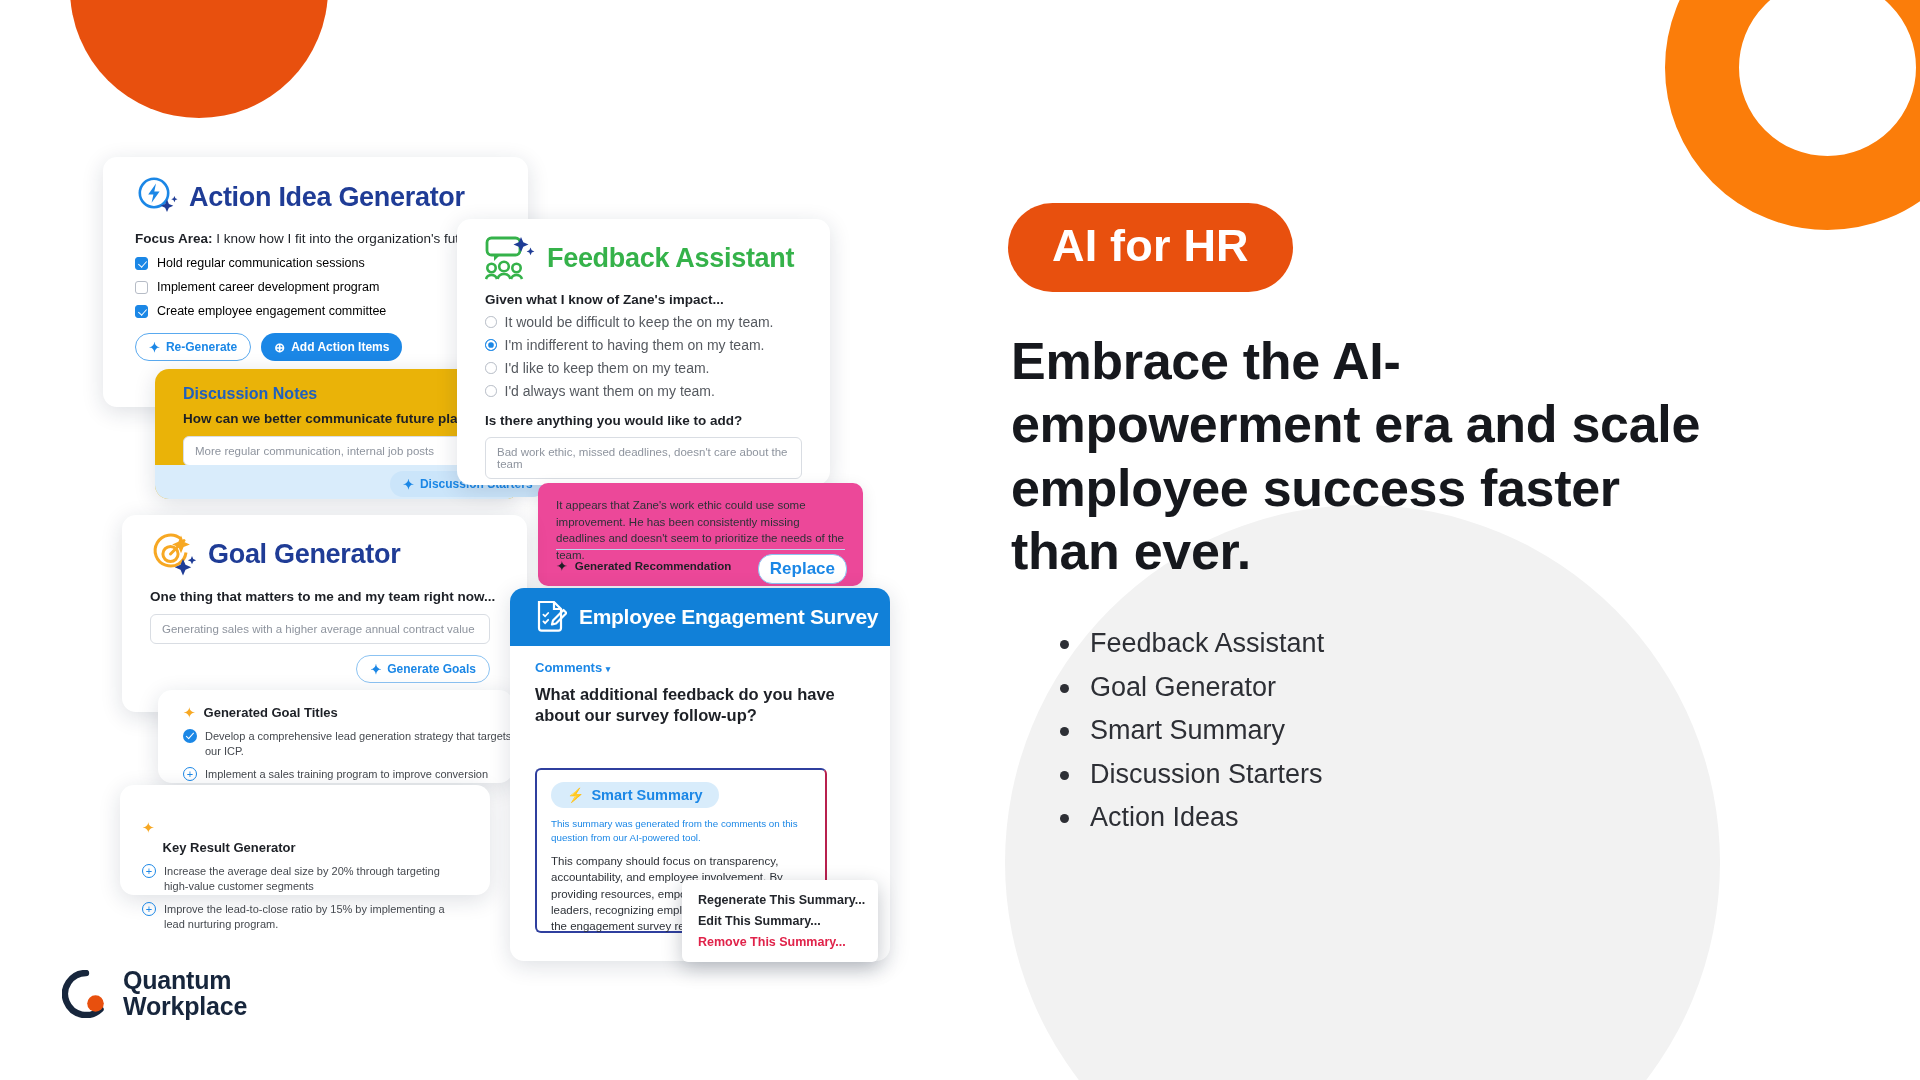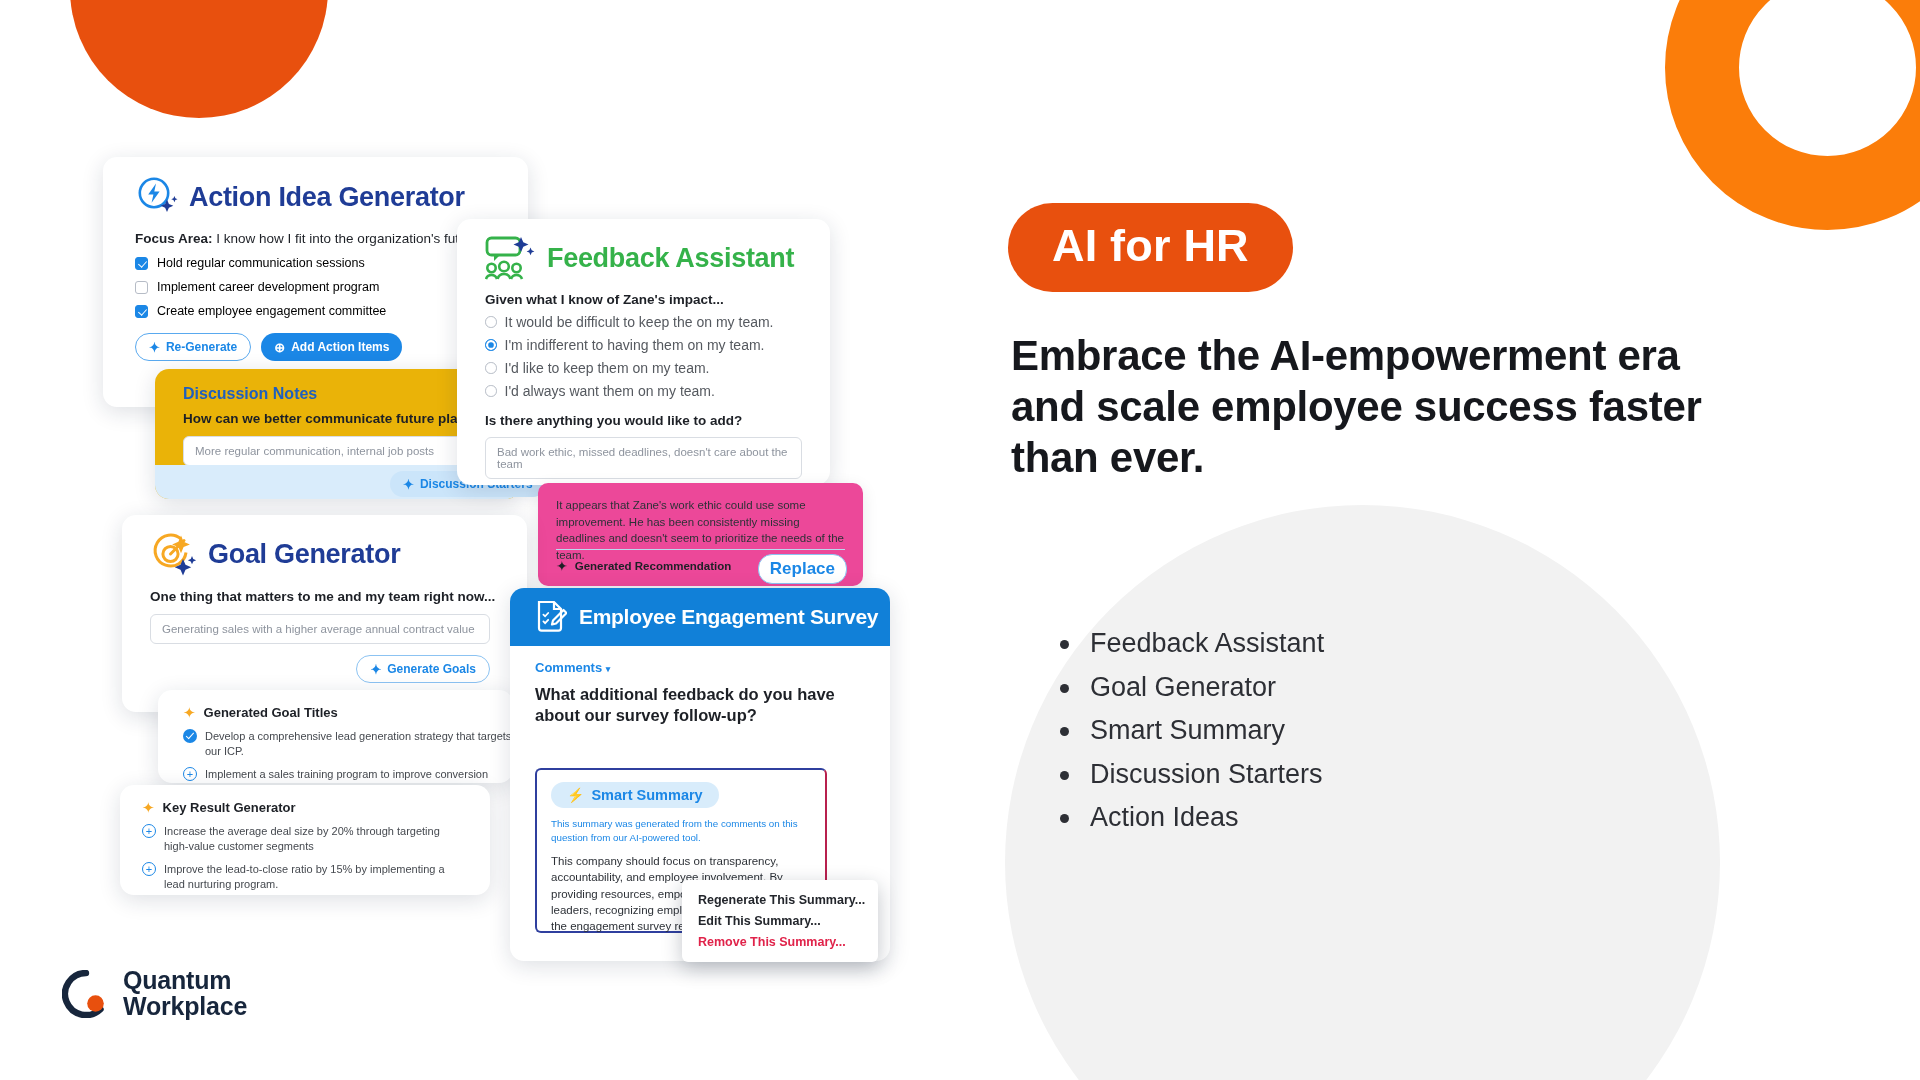--- a/index.html
+++ b/index.html
@@ -37,21 +37,21 @@
   .pill-badge {
     position: absolute; left: 0; top: 203px;
     background: #e8500e; color: #fff;
     border-radius: 46px;
     padding: 20px 44px 24px 44px;
     font-size: 45px; font-weight: 700; letter-spacing: .2px;
     line-height: 1;
   }
   .headline {
     position: absolute; left: 3px; top: 330px; width: 726px;
-    font-size: 42px; font-weight: 700; line-height: 1.22;
+    font-size: 52px; font-weight: 700; line-height: 1.22;
     color: #16181d; letter-spacing: -.3px;
   }
   .feature-list {
     position: absolute; left: 46px; top: 630px;
     list-style: none;
   }
   .feature-list li {
     position: relative;
     font-size: 27px; color: #2d2f35; line-height: 1;
     padding-left: 36px; margin-bottom: 16.5px;
@@ -295,21 +295,21 @@
         <span class="plusicon">+</span>
         <span class="bullet-text">Implement a sales training program to improve conversion rates.</span>
       </div>
     </div>
   </div>
 
   <div class="card" style="left:120px; top:785px; width:370px; height:110px;">
     <div style="padding:15px 0 0 22px;">
       <div style="display:flex; align-items:center; gap:8px;">
         <span class="sparkle-orange">✦</span>
-        <span style="font-size:13px; font-weight:700; color:#1d2026;">Key Result Generator</span>
+        <span style="font-size:13px; font-weight:700; color:#1d2026;margin-top:40px;">Key Result Generator</span>
       </div>
       <div class="bullet-item" style="width:325px;">
         <span class="plusicon">+</span>
         <span class="bullet-text">Increase the average deal size by 20% through targeting high-value customer segments</span>
       </div>
       <div class="bullet-item" style="width:325px;">
         <span class="plusicon">+</span>
         <span class="bullet-text">Improve the lead-to-close ratio by 15% by implementing a lead nurturing program.</span>
       </div>
     </div>

